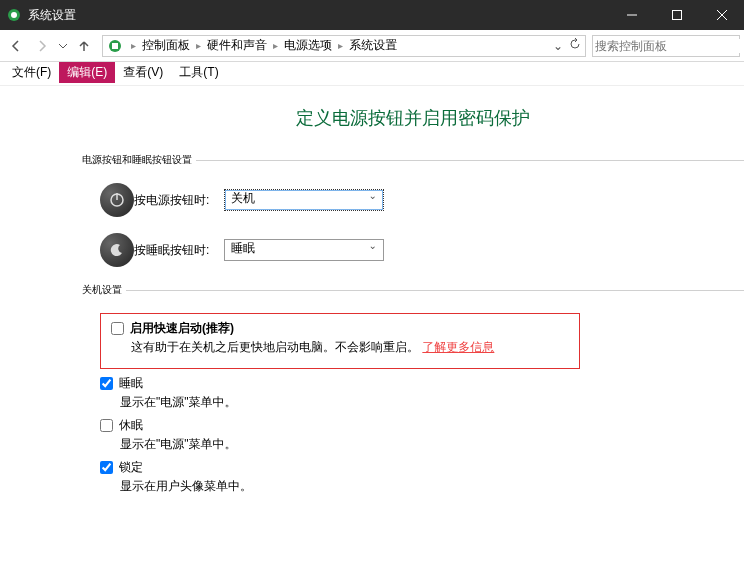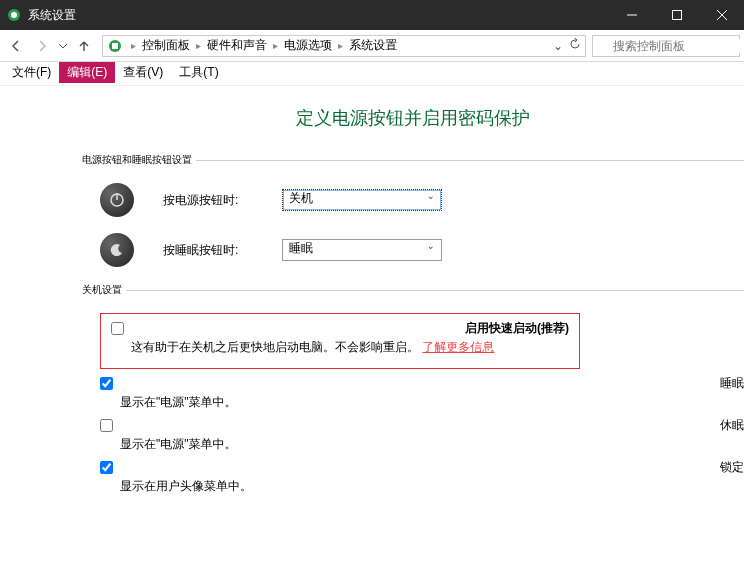--- a/index.html
+++ b/index.html
@@ -11,46 +11,46 @@
   .win-controls { display: flex; }
   .win-btn { width: 45px; height: 30px; display: flex; align-items: center; justify-content: center; color: #fff; }
   
   .toolbar { height: 32px; border-bottom: 1px solid #d9d9d9; display: flex; align-items: center; padding: 0 4px; gap: 2px; }
   .tb-btn { width: 24px; height: 24px; display: flex; align-items: center; justify-content: center; color: #666; }
   .breadcrumb { flex: 1; height: 22px; border: 1px solid #ccc; display: flex; align-items: center; padding: 0 4px; margin: 0 4px; font-size: 12px; }
   .bc-icon { width: 16px; height: 16px; margin-right: 4px; }
   .bc-seg { padding: 0 2px; }
   .bc-arrow { color: #888; font-size: 10px; padding: 0 4px; }
   .bc-end { margin-left: auto; display: flex; align-items: center; gap: 2px; color: #555; }
-  .searchbox { width: 148px; height: 22px; border: 1px solid #ccc; display: flex; align-items: center; padding: 0 20px; }
+  .searchbox { width: 148px; height: 22px; border: 1px solid #ccc; display: flex; align-items: center; padding: 0 2px; }
   .searchbox input { border: none; outline: none; flex: 1; font-size: 12px; color: #888; }
   .search-glass { color: #555; }
   
   .menubar { height: 24px; display: flex; align-items: flex-start; padding: 0 4px; border-bottom: 1px solid #eee; }
   .menu-item { padding: 2px 8px; font-size: 12px; }
   .menu-item.active { background: #be185d; color: #fff; }
   
   .content { padding: 20px 0 0 82px; }
   .heading { color: #0a6b3a; font-size: 18px; font-weight: normal; margin-bottom: 23px; text-align: center; }
   .desc { font-size: 12px; margin-bottom: 22px; }
   
   .section-label { font-size: 10px; display: flex; align-items: center; margin-bottom: 16px; }
   .section-label .line { flex: 1; border-top: 1px solid #d0d0d0; margin-left: 4px; }
   
-  .power-row { display: flex; align-items: center; margin: 0 0 16px 18px; gap: 29px; }
+  .power-row { display: flex; align-items: center; margin: 0 0 16px 18px; gap: 0; }
   .power-icon { width: 34px; height: 34px; border-radius: 50%; background: radial-gradient(circle at 30% 30%, #666, #222); display: flex; align-items: center; justify-content: center; }
   .power-label { width: 90px; font-size: 12px; }
   .dropdown { width: 160px; height: 22px; border: 1px solid #999; display: flex; align-items: flex-start; padding: 0 6px; font-size: 12px; position: relative; }
   .dropdown.focused { border: 1px dotted #333; outline: 1px solid #7eb4ea; outline-offset: -2px; }
   .dropdown .dd-arrow { margin-left: auto; font-size: 10px; color: #555; }
   
   .shutdown-section { margin-top: 6px; }
   .shutdown-items { margin-left: 18px; }
   .highlight-box { border: 1px solid #e03030; padding: 6px 10px; margin-bottom: 6px; width: 480px; }
-  .check-row { display: flex; align-items: flex-start; gap: 18px; margin-bottom: 2px; justify-content: space-between; }
+  .check-row { display: flex; align-items: flex-start; gap: 6px; margin-bottom: 2px; }
   .check-row input[type=checkbox] { margin-top: 2px; }
   .check-label { font-size: 12px; font-weight: bold; }
   .check-label.normal { font-weight: normal; }
   .sub-desc { font-size: 12px; margin-left: 20px; margin-bottom: 6px; }
   .link { color: #ef4444; text-decoration: underline; cursor: pointer; }
 </style>
 </head>
 <body>
 
 <div class="titlebar">

